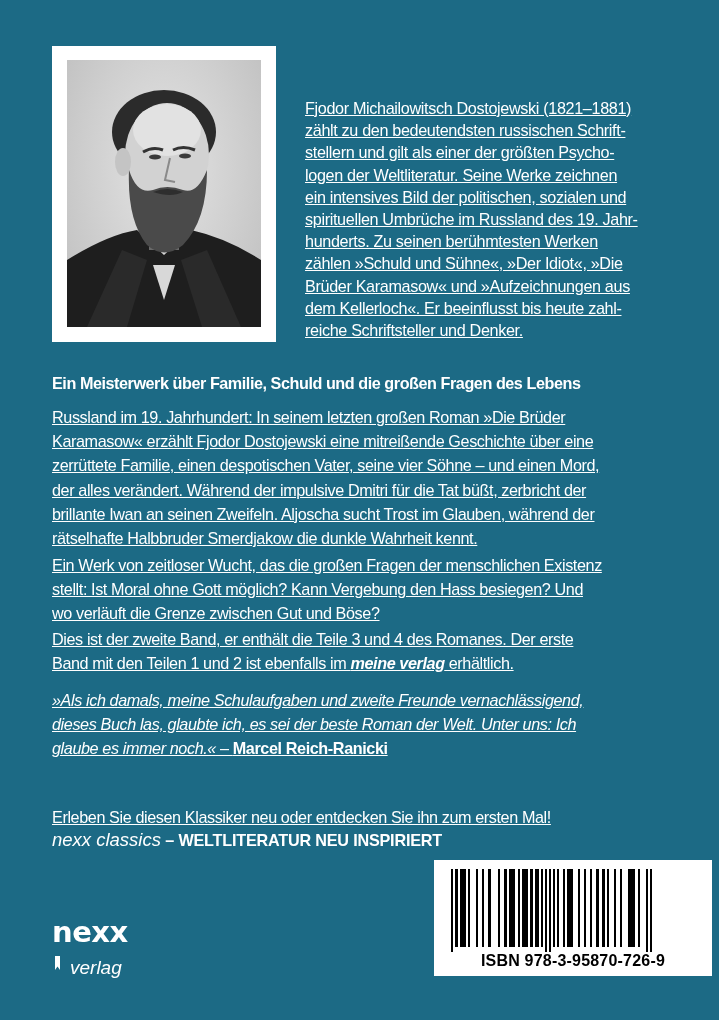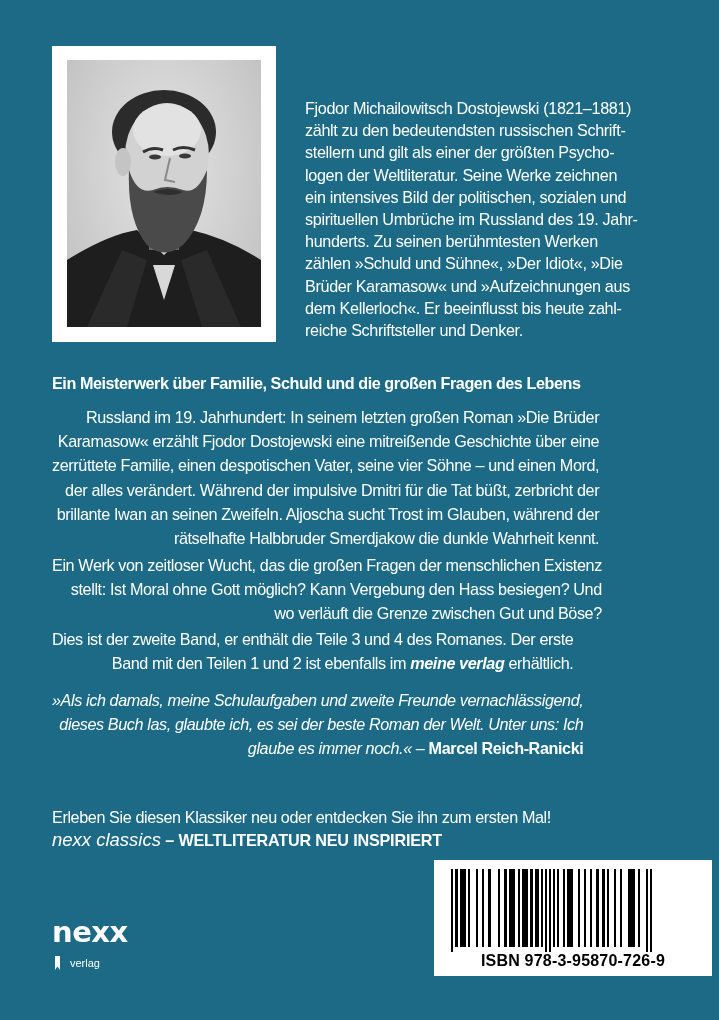--- a/index.html
+++ b/index.html
@@ -21,31 +21,30 @@
     background: radial-gradient(ellipse at 50% 40%, #e4e4e4 0%, #cfcfcf 55%, #bdbdbd 100%);
     overflow: hidden;
   }
   .photo svg { display: block; }
   .bio {
     position: absolute; left: 305px; top: 97px;
     width: 380px;
     font-size: 16.2px; line-height: 22.2px;
     letter-spacing: -0.35px;
   }
-  .bio .line, .para .line { display: block; white-space: nowrap; }
+  .bio .line, .para .line { display: block; white-space: nowrap; text-decoration: underline; }
   .heading {
     position: absolute; left: 52px; top: 374px;
     font-size: 16.2px; font-weight: bold; letter-spacing: -0.45px;
     white-space: nowrap;
   }
   .para {
     position: absolute; left: 52px;
     font-size: 16.2px; line-height: 24.2px;
     letter-spacing: -0.4px;
-    text-align: right;
   }
   .p1 { top: 405px; }
   .p2 { top: 553px; }
   .p3 { top: 627px; }
   .p4 { top: 688px; }
   .p5 { top: 797px; margin-top: 8px; }
   .italic { font-style: italic; }
   .bold { font-weight: bold; }
   .tagline {
     position: absolute; left: 52px; top: 814px;
@@ -56,21 +55,21 @@
   .logo {
     position: absolute; left: 52px; top: 925px; width: 100px; height: 60px;
   }
   .logo .word {
     position: absolute; left: 0; top: -10px;
     font-size: 29px; font-weight: bold; letter-spacing: -0.5px;
     font-family: "DejaVu Sans", sans-serif;
   }
   .logo .sub {
     position: absolute; left: 18px; top: 32px;
-    font-size: 11px; 
+    font-size: 19px; font-style: italic;
   }
   .logo .bookmark {
     position: absolute; left: 3px; top: 31px; width: 5px; height: 14px;
     background: #ffffff;
     clip-path: polygon(0 0, 100% 0, 100% 100%, 50% 75%, 0 100%);
   }
   .barcode {
     position: absolute; left: 434px; top: 860px;
     width: 278px; height: 116px;
     background: #ffffff;

